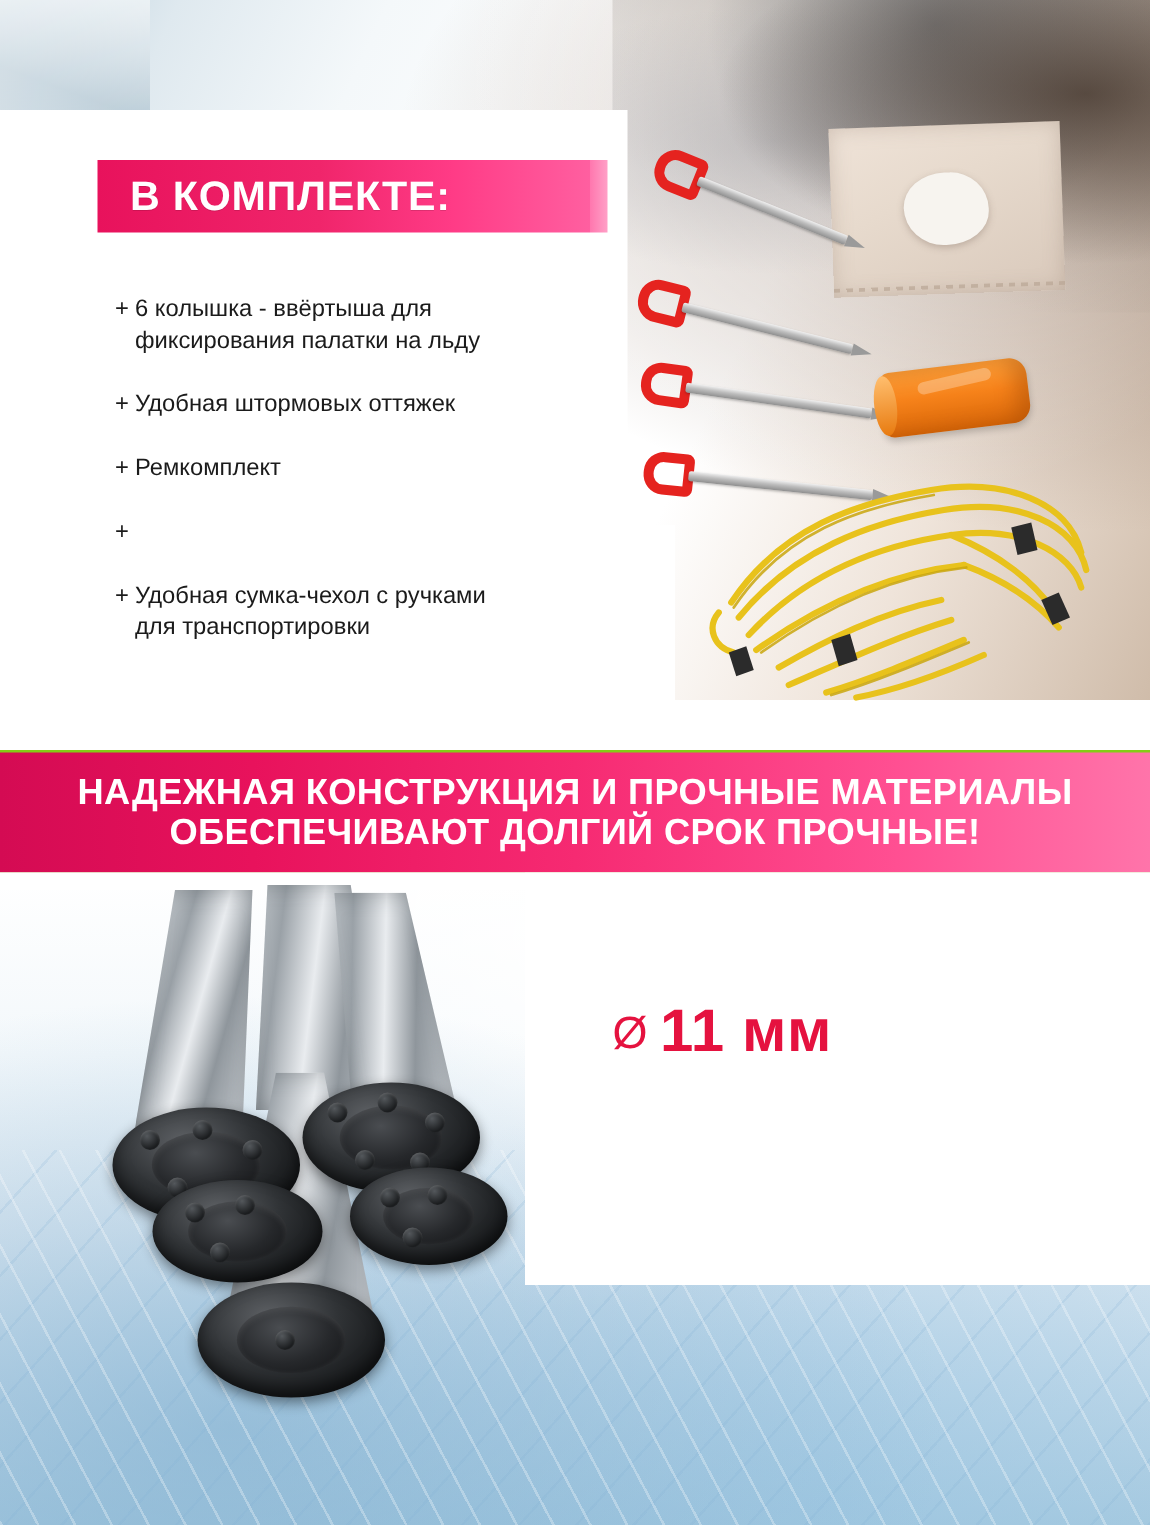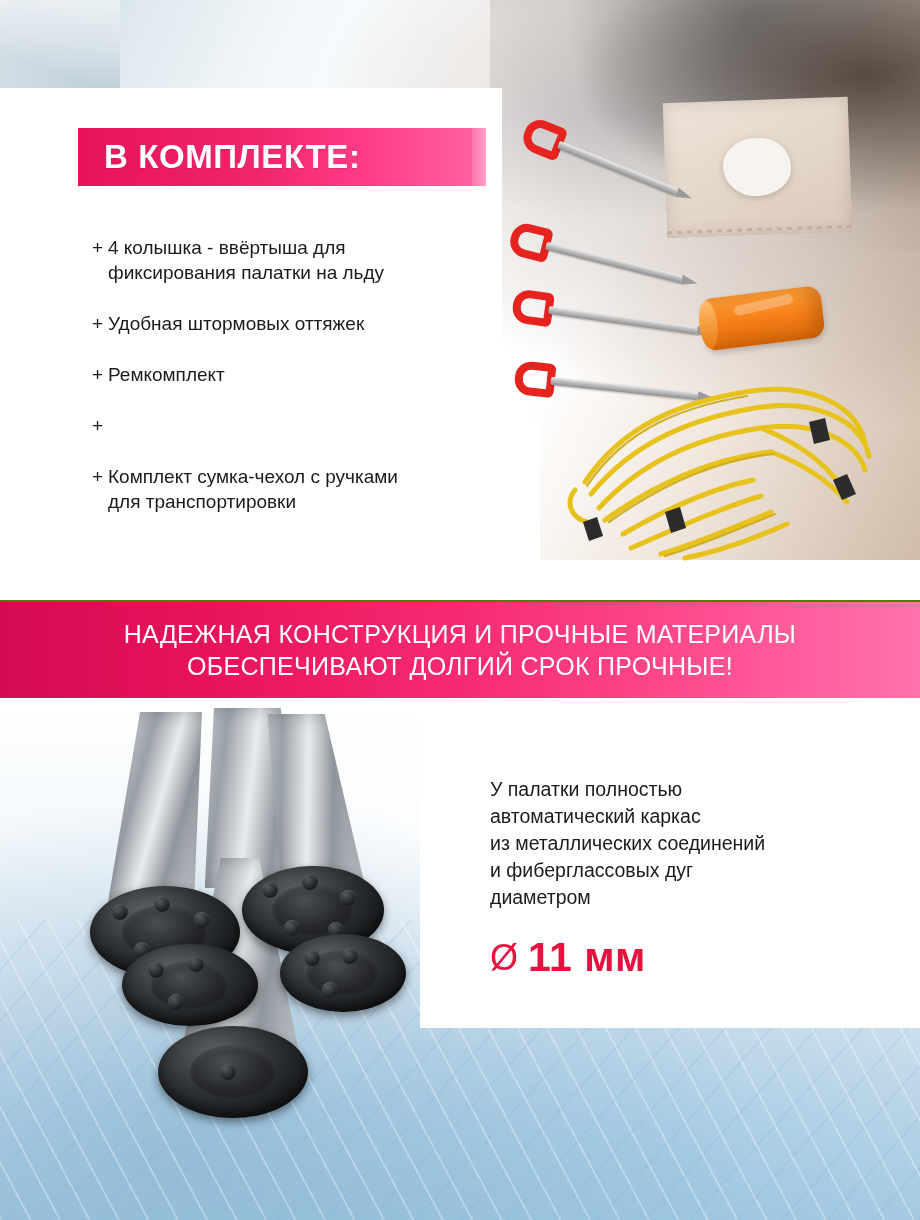--- a/index.html
+++ b/index.html
@@ -9,21 +9,21 @@
   }
   body {
     font-family: "Liberation Sans", sans-serif;
     -webkit-font-smoothing: antialiased;
   }
   .page {
     position: relative;
     width: 920px;
     height: 1220px;
     overflow: hidden;
-    background: #4d7c0f;
+    background: #84cc16;
   }
 
   
   .top-section {
     position: absolute;
     left: 0;
     top: 0;
     width: 920px;
     height: 600px;
     overflow: hidden;
@@ -283,22 +283,22 @@
     height: 96px;
     background: linear-gradient(90deg, #d40b53 0%, #e8125c 22%, #f62a72 50%, #ff4f92 78%, #ff74aa 100%);
     display: flex;
     flex-direction: column;
     align-items: center;
     justify-content: center;
     text-align: center;
   }
   .mid-banner .line {
     color: #ffffff;
-    font-size: 25px;
-    font-weight: normal;
+    font-size: 29px;
+    font-weight: bold;
     line-height: 32px;
     letter-spacing: .3px;
   }
 
   
   .bottom-section {
     position: absolute;
     left: 0;
     top: 698px;
     width: 920px;
@@ -407,21 +407,21 @@
     align-items: center;
     color: #e5123f;
   }
   .diameter .sym {
     font-size: 36px;
     font-weight: normal;
     line-height: 1;
     margin-right: 10px;
   }
   .diameter .val {
-    font-size: 41px;
+    font-size: 48px;
     font-weight: bold;
     line-height: 1;
     letter-spacing: .5px;
   }
 </style>
 </head>
 <body>
 
 <div class="page">
 
@@ -486,37 +486,37 @@
       </div>
     </div>
 
     <div class="banner-komplekt">
       <span class="txt">В КОМПЛЕКТЕ:</span>
     </div>
 
     <div class="bullets">
       <div class="bullet">
         <span class="plus">+</span>
-        <span class="btext">4 колышка - ввёртыша для
+        <span class="btext">6 колышка - ввёртыша для
 фиксирования палатки на льду</span>
       </div>
       <div class="bullet">
         <span class="plus">+</span>
         <span class="btext">Удобная штормовых оттяжек</span>
       </div>
       <div class="bullet">
         <span class="plus">+</span>
         <span class="btext">Ремкомплект</span>
       </div>
       <div class="bullet">
         <span class="plus">+</span>
       </div>
       <div class="bullet">
         <span class="plus">+</span>
-        <span class="btext">Комплект сумка-чехол с ручками
+        <span class="btext">Удобная сумка-чехол с ручками
 для транспортировки</span>
       </div>
     </div>
   </div>
 
   <div class="mid-banner">
     <div class="line">НАДЕЖНАЯ КОНСТРУКЦИЯ И ПРОЧНЫЕ МАТЕРИАЛЫ</div>
     <div class="line">ОБЕСПЕЧИВАЮТ ДОЛГИЙ СРОК ПРОЧНЫЕ!</div>
   </div>
 
@@ -559,25 +559,20 @@
         <div class="bolt" style="left:62px;top:14px"></div>
         <div class="bolt" style="left:42px;top:48px"></div>
       </div>
       <div class="disc d5">
         <div class="hub"></div>
         <div class="bolt" style="left:62px;top:38px"></div>
       </div>
     </div>
 
     <div class="bottom-copy">
-      <div class="para">У палатки полностью
-автоматический каркас
-из металлических соединений
-и фиберглассовых дуг
-диаметром</div>
       <div class="diameter">
         <span class="sym">Ø</span>
         <span class="val">11 мм</span>
       </div>
     </div>
   </div>
 
 </div>
 
 </body></html>

